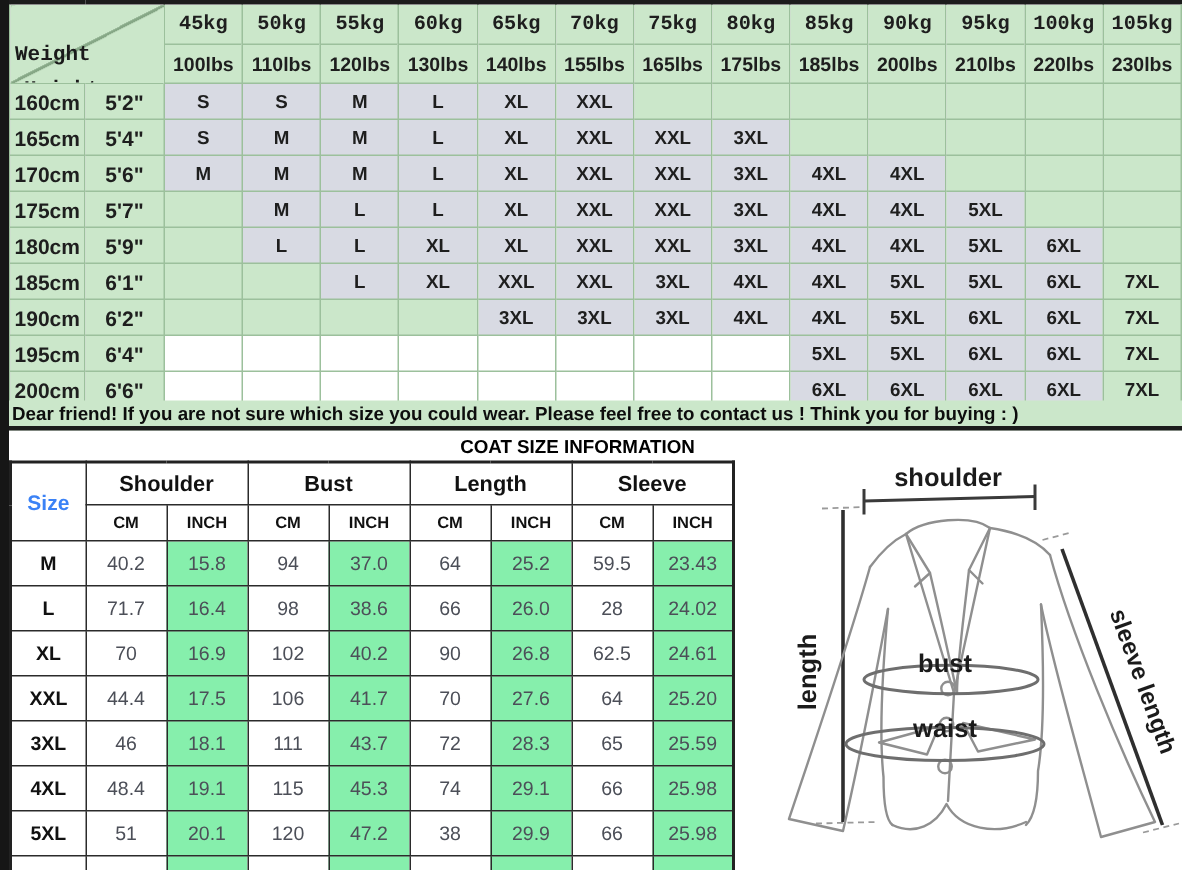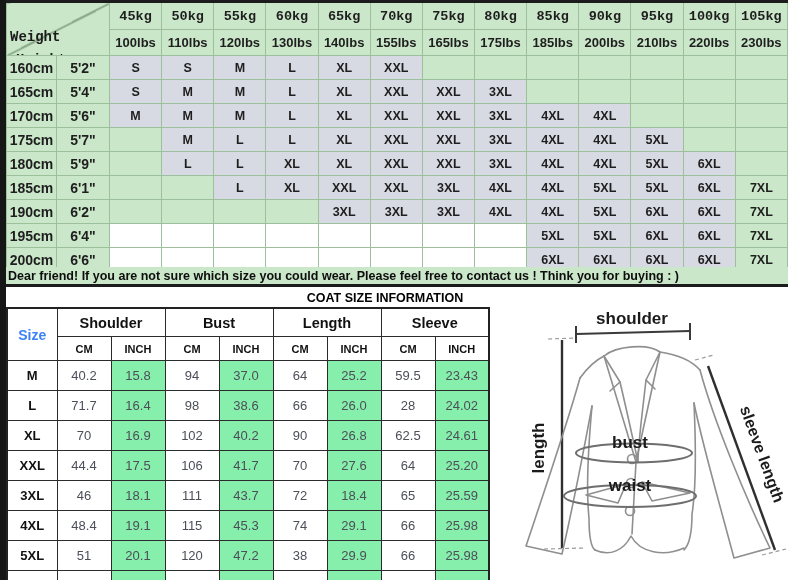--- a/index.html
+++ b/index.html
@@ -322,21 +322,21 @@
         <td>64</td>
         <td class="inch">25.20</td>
       </tr>
       <tr>
         <td class="szname">3XL</td>
         <td>46</td>
         <td class="inch">18.1</td>
         <td>111</td>
         <td class="inch">43.7</td>
         <td>72</td>
-        <td class="inch">18.4</td>
+        <td class="inch">28.3</td>
         <td>65</td>
         <td class="inch">25.59</td>
       </tr>
       <tr>
         <td class="szname">4XL</td>
         <td>48.4</td>
         <td class="inch">19.1</td>
         <td>115</td>
         <td class="inch">45.3</td>
         <td>74</td>

